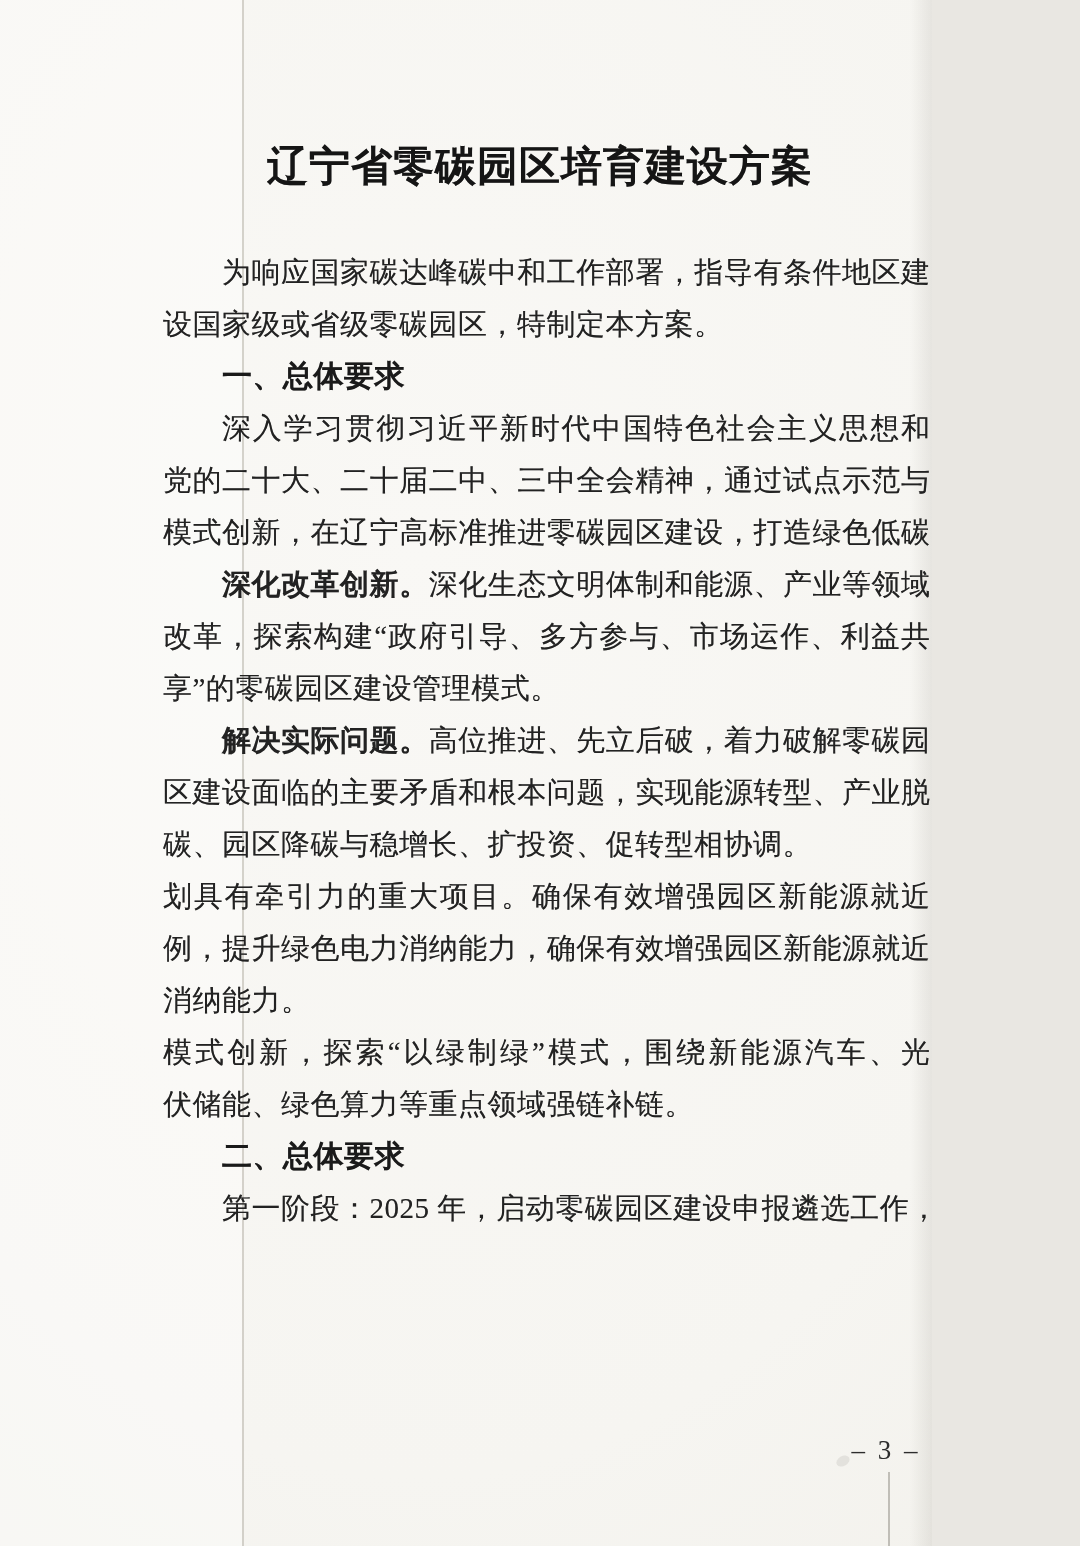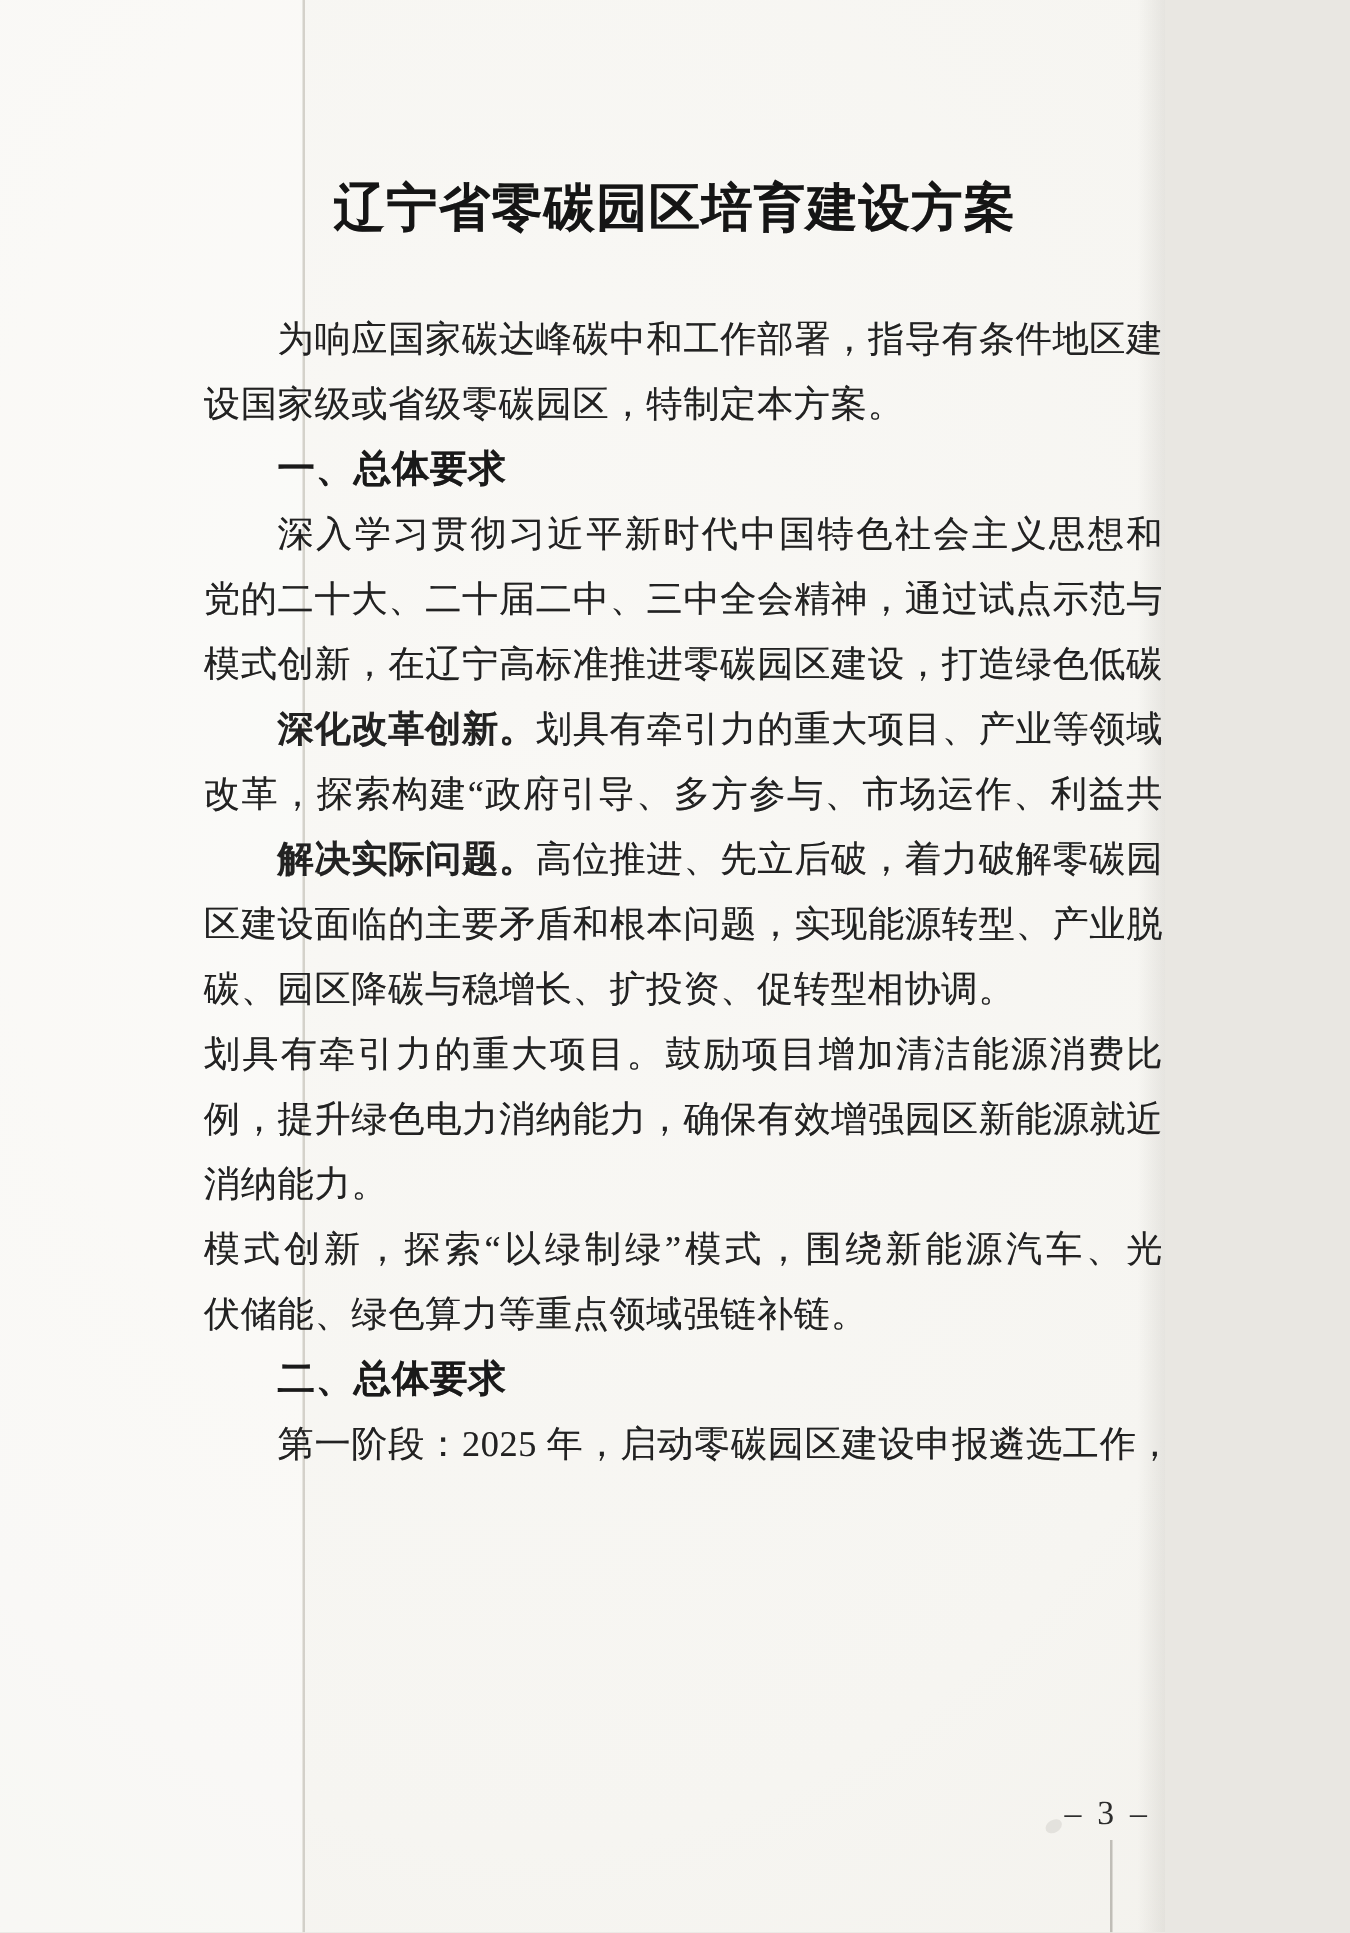--- a/index.html
+++ b/index.html
@@ -102,26 +102,27 @@
 
   <div class="doc-title">辽宁省零碳园区培育建设方案</div>
 
   <div class="content">
       <div class="line justify indent"><span class="reg">为响应国家碳达峰碳中和工作部署，指导有条件地区建</span></div>
       <div class="line"><span class="reg">设国家级或省级零碳园区，特制定本方案。</span></div>
       <div class="line heading indent"><span class="lead">一、总体要求</span></div>
       <div class="line justify indent"><span class="reg">深入学习贯彻习近平新时代中国特色社会主义思想和</span></div>
       <div class="line justify"><span class="reg">党的二十大、二十届二中、三中全会精神，通过试点示范与</span></div>
       <div class="line justify"><span class="reg">模式创新，在辽宁高标准推进零碳园区建设，打造绿色低碳</span></div>
-      <div class="line justify indent"><span class="lead">深化改革创新。</span><span class="reg">划具有牵引力的重大项目、产业等领域</span></div>
+      <div class="line justify indent"><span class="lead">深化改革创新。</span><span class="reg">深化生态文明体制和能源、产业等领域</span></div>
       <div class="line justify"><span class="reg">改革，探索构建“政府引导、多方参与、市场运作、利益共</span></div>
+      <div class="line"><span class="reg">享”的零碳园区建设管理模式。</span></div>
       <div class="line justify indent"><span class="lead">解决实际问题。</span><span class="reg">高位推进、先立后破，着力破解零碳园</span></div>
       <div class="line justify"><span class="reg">区建设面临的主要矛盾和根本问题，实现能源转型、产业脱</span></div>
       <div class="line"><span class="reg">碳、园区降碳与稳增长、扩投资、促转型相协调。</span></div>
-      <div class="line justify"><span class="reg">划具有牵引力的重大项目。鼓励项目增加清洁能源消费比</span></div>
+      <div class="line justify"><span class="reg">划具有牵引力的重大项目。确保有效增强园区新能源就近</span></div>
       <div class="line justify"><span class="reg">例，提升绿色电力消纳能力，确保有效增强园区新能源就近</span></div>
       <div class="line"><span class="reg">消纳能力。</span></div>
       <div class="line justify"><span class="reg">模式创新，探索“以绿制绿”模式，围绕新能源汽车、光</span></div>
       <div class="line"><span class="reg">伏储能、绿色算力等重点领域强链补链。</span></div>
       <div class="line heading indent"><span class="lead">二、总体要求</span></div>
       <div class="line indent"><span class="reg">第一阶段：2025 年，启动零碳园区建设申报遴选工作，</span></div>
     </div>
 
   <div class="page-number">– 3 –</div>
 

